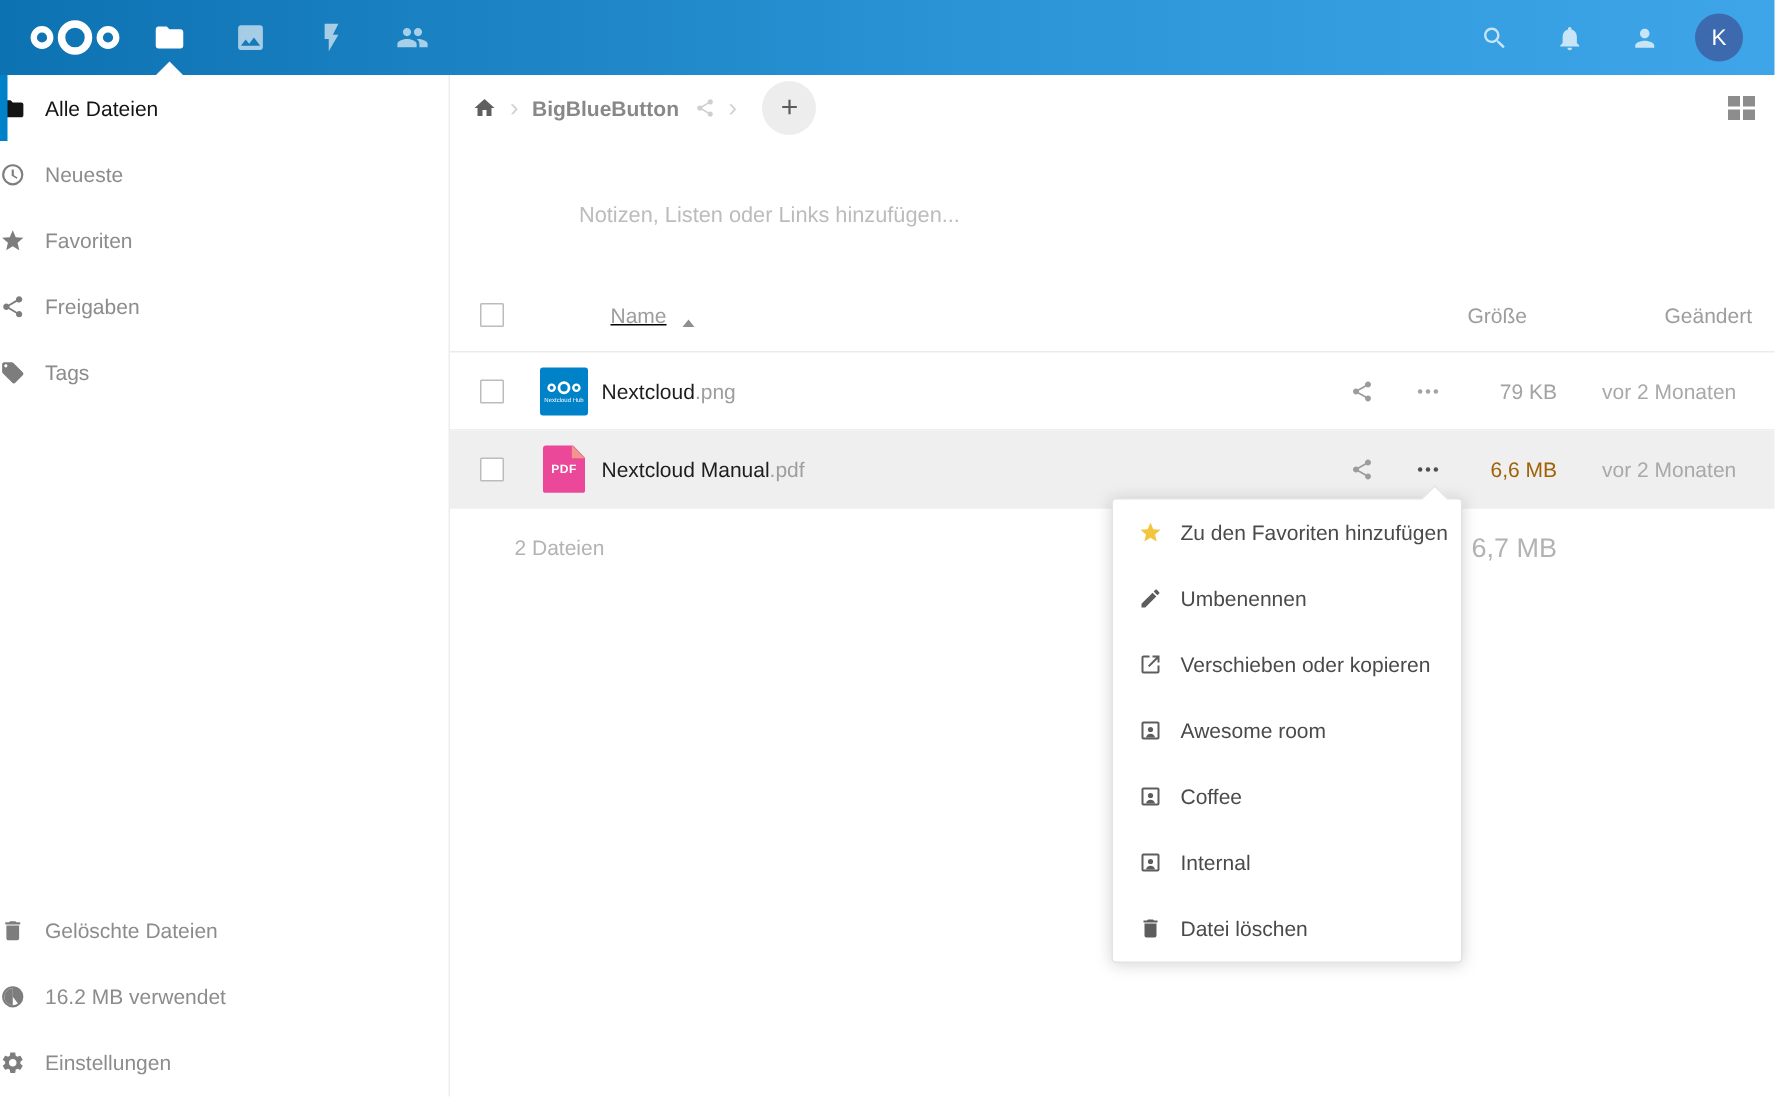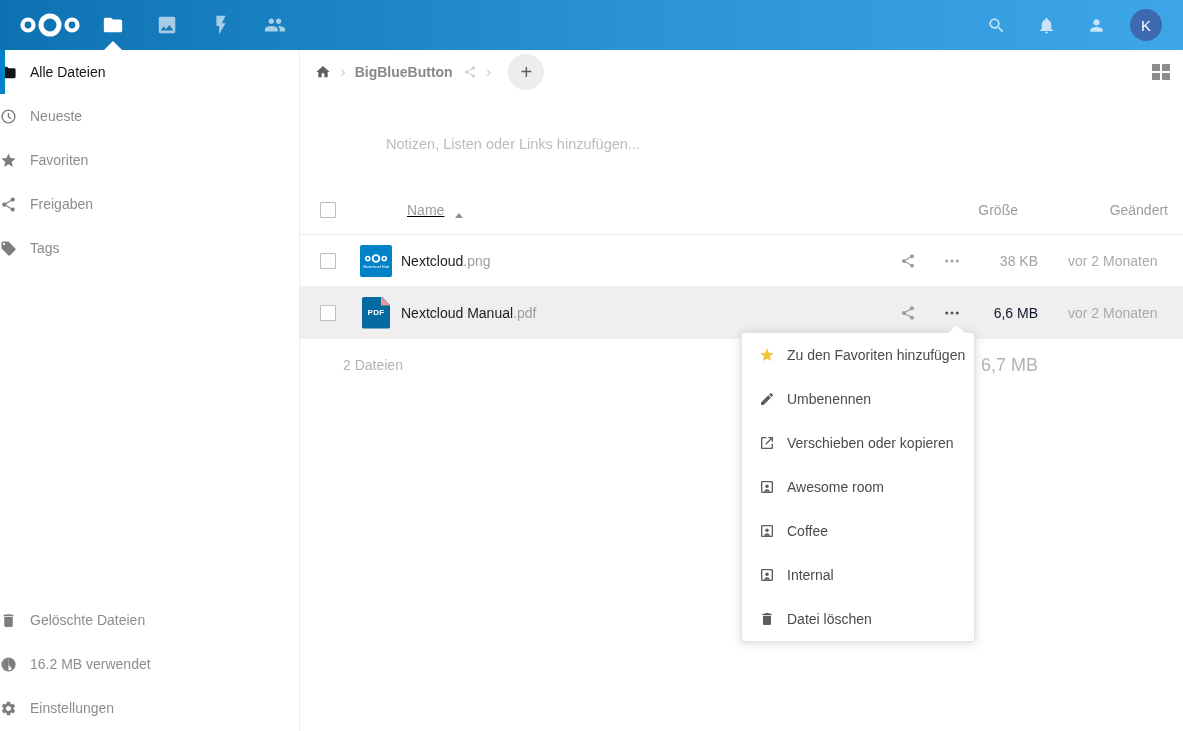--- a/index.html
+++ b/index.html
@@ -74,34 +74,34 @@
   .hname span { font-size:14px; color:#9d9d9d; }
   .sortup { width:0; height:0; border-left:4px solid transparent; border-right:4px solid transparent;
             border-bottom:5px solid #8f8f8f; margin-left:11px; }
   .hsize { grid-column:8; font-size:14px; color:#9d9d9d; text-align:right; padding-right:20px; }
   .hmod  { grid-column:10; font-size:14px; color:#9d9d9d;text-align:right; }
 
   .thumb { grid-column:3; width:32px; height:32px; border-radius:2px; position:relative; }
   .thumb.nc { background:#0082c9; display:flex; flex-direction:column; align-items:center;
               justify-content:center; }
   .thumb.nc .tinytxt { color:#fff; font-size:4px; line-height:4px; margin-top:1px; }
-  .thumb.pdf { width:28px; height:32px; margin-left:2px; background:#0369a1;
+  .thumb.pdf { width:28px; height:32px; margin-left:2px; background:#ec4899;
                clip-path:polygon(0 0,70% 0,100% 27%,100% 100%,0 100%); display:flex;
                align-items:center; justify-content:center; }
   .thumb.pdf::after { content:""; position:absolute; right:0; top:0; width:9px; height:9px;
                background:#f0968e; clip-path:polygon(0 0,100% 100%,0 100%); }
   .thumb.pdf .badge { color:#fff; font-size:8px; font-weight:bold; letter-spacing:.3px; }
   .fname { grid-column:5; font-size:14px; color:#1d1d1d; white-space:nowrap; }
   .fname .ext { color:#9e9e9e; }
   .acticon { display:flex; align-items:center; justify-content:center; cursor:pointer; height:100%; }
   .acticon.share svg { width:16px; height:16px; fill:#9c9c9c; }
   .acticon.dots svg { width:18px; height:18px; fill:#a2a2a2; }
   .frow.selected .acticon.dots svg { fill:#4f4f4f; }
   .fsize { grid-column:8; font-size:14px; text-align:right; }
-  .fsize.light { color:#a2a2a2; } .fsize.dark { color:#0f172a;text-align:right; }
+  .fsize.light { color:#a2a2a2; } .fsize.dark { color:#a16207;text-align:right; }
   .fmod { grid-column:10; font-size:14px; color:#a9a9a9; }
 
   .frow.summary { border:none; }
   .fcount { grid-column:2 / span 4; font-size:14px; color:#b3b3b3; padding-left:7px; }
   .ftotal { grid-column:8; font-size:18px; color:#b3b3b3; text-align:right; }
 
   
   .popup { position:absolute; left:741px; top:332px; width:234px; background:#fff;
            border:1px solid #e3e3e3; border-radius:3px;
            box-shadow:0 1px 10px rgba(90,90,90,.25); z-index:50; }
@@ -280,21 +280,21 @@
             <path d="M18 16.08c-.76 0-1.44.3-1.96.77L8.91 12.7c.05-.23.09-.46.09-.7s-.04-.47-.09-.7l7.05-4.11c.54.5 1.25.81 2.04.81 1.66 0 3-1.34 3-3s-1.34-3-3-3-3 1.34-3 3c0 .24.04.47.09.7L8.04 9.81C7.5 9.31 6.79 9 6 9c-1.66 0-3 1.34-3 3s1.34 3 3 3c.79 0 1.5-.31 2.04-.81l7.12 4.16c-.05.21-.08.43-.08.65 0 1.61 1.31 2.92 2.92 2.92 1.61 0 2.92-1.31 2.92-2.92s-1.31-2.92-2.92-2.92z"></path>
           </svg>
       </div>
       <div class="acticon dots">
         <svg viewBox="0 0 24 24">
             <circle cx="5" cy="12" r="2"></circle>
             <circle cx="12" cy="12" r="2"></circle>
             <circle cx="19" cy="12" r="2"></circle>
           </svg>
       </div>
-      <div class="fsize light">38 KB</div>
+      <div class="fsize light">79 KB</div>
       <div></div>
       <div class="fmod">vor 2 Monaten</div>
     </div>
 
     <div class="frow file selected">
       <div class="cbx"></div>
       <div></div>
       <div class="thumb pdf">
         <span class="badge">PDF</span>
       </div>

